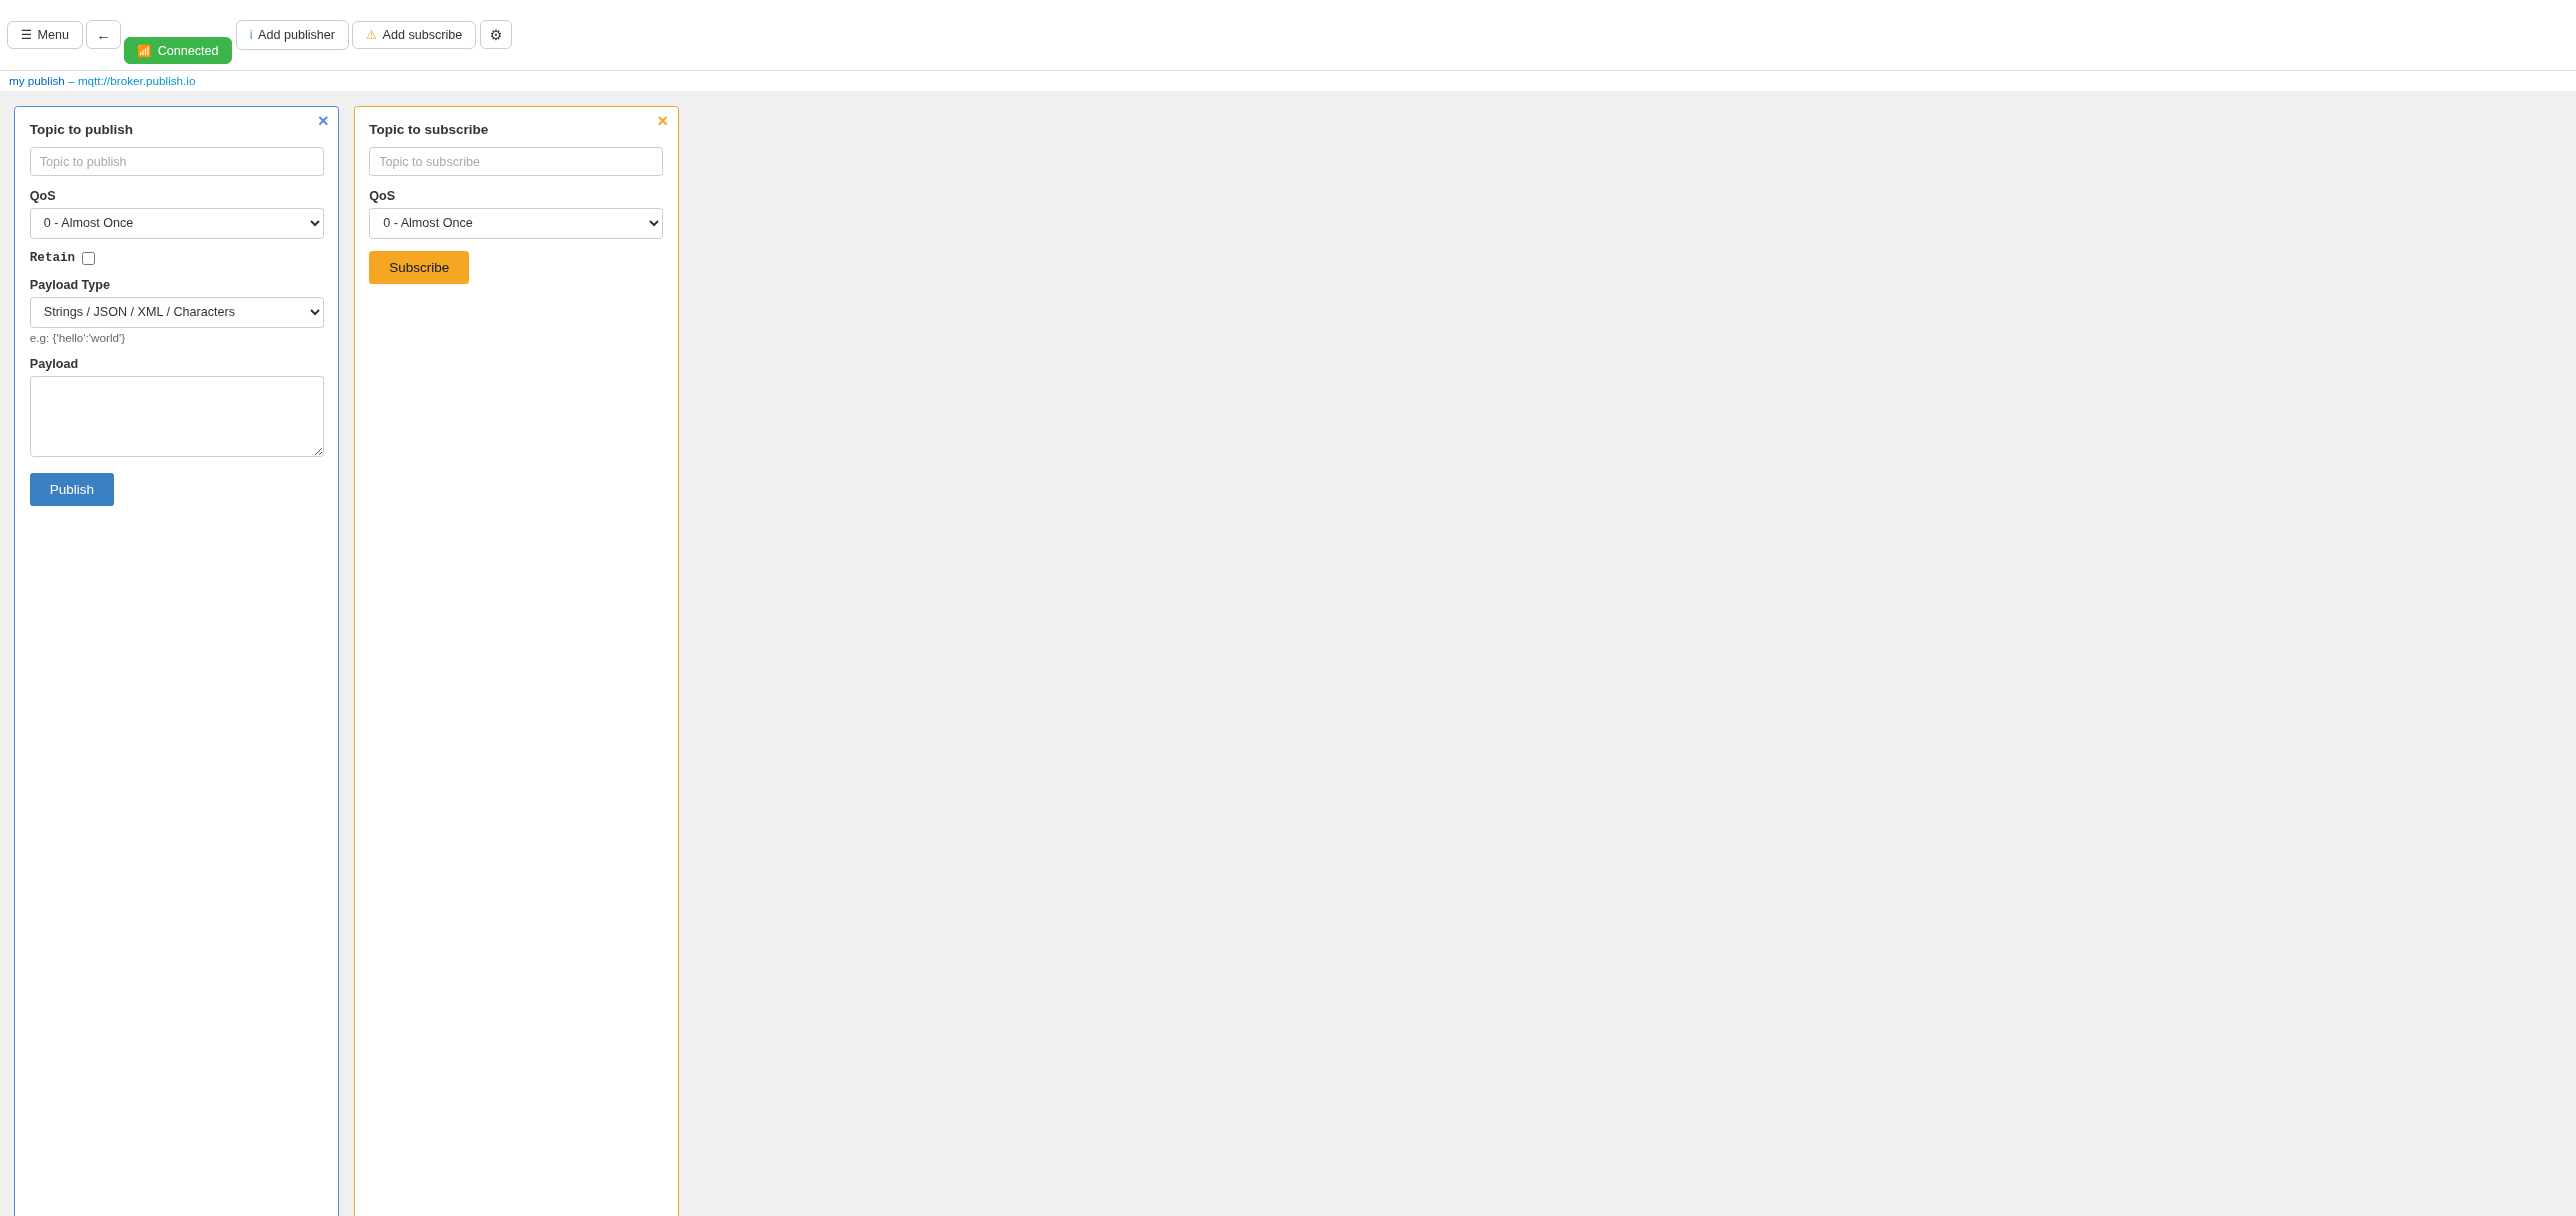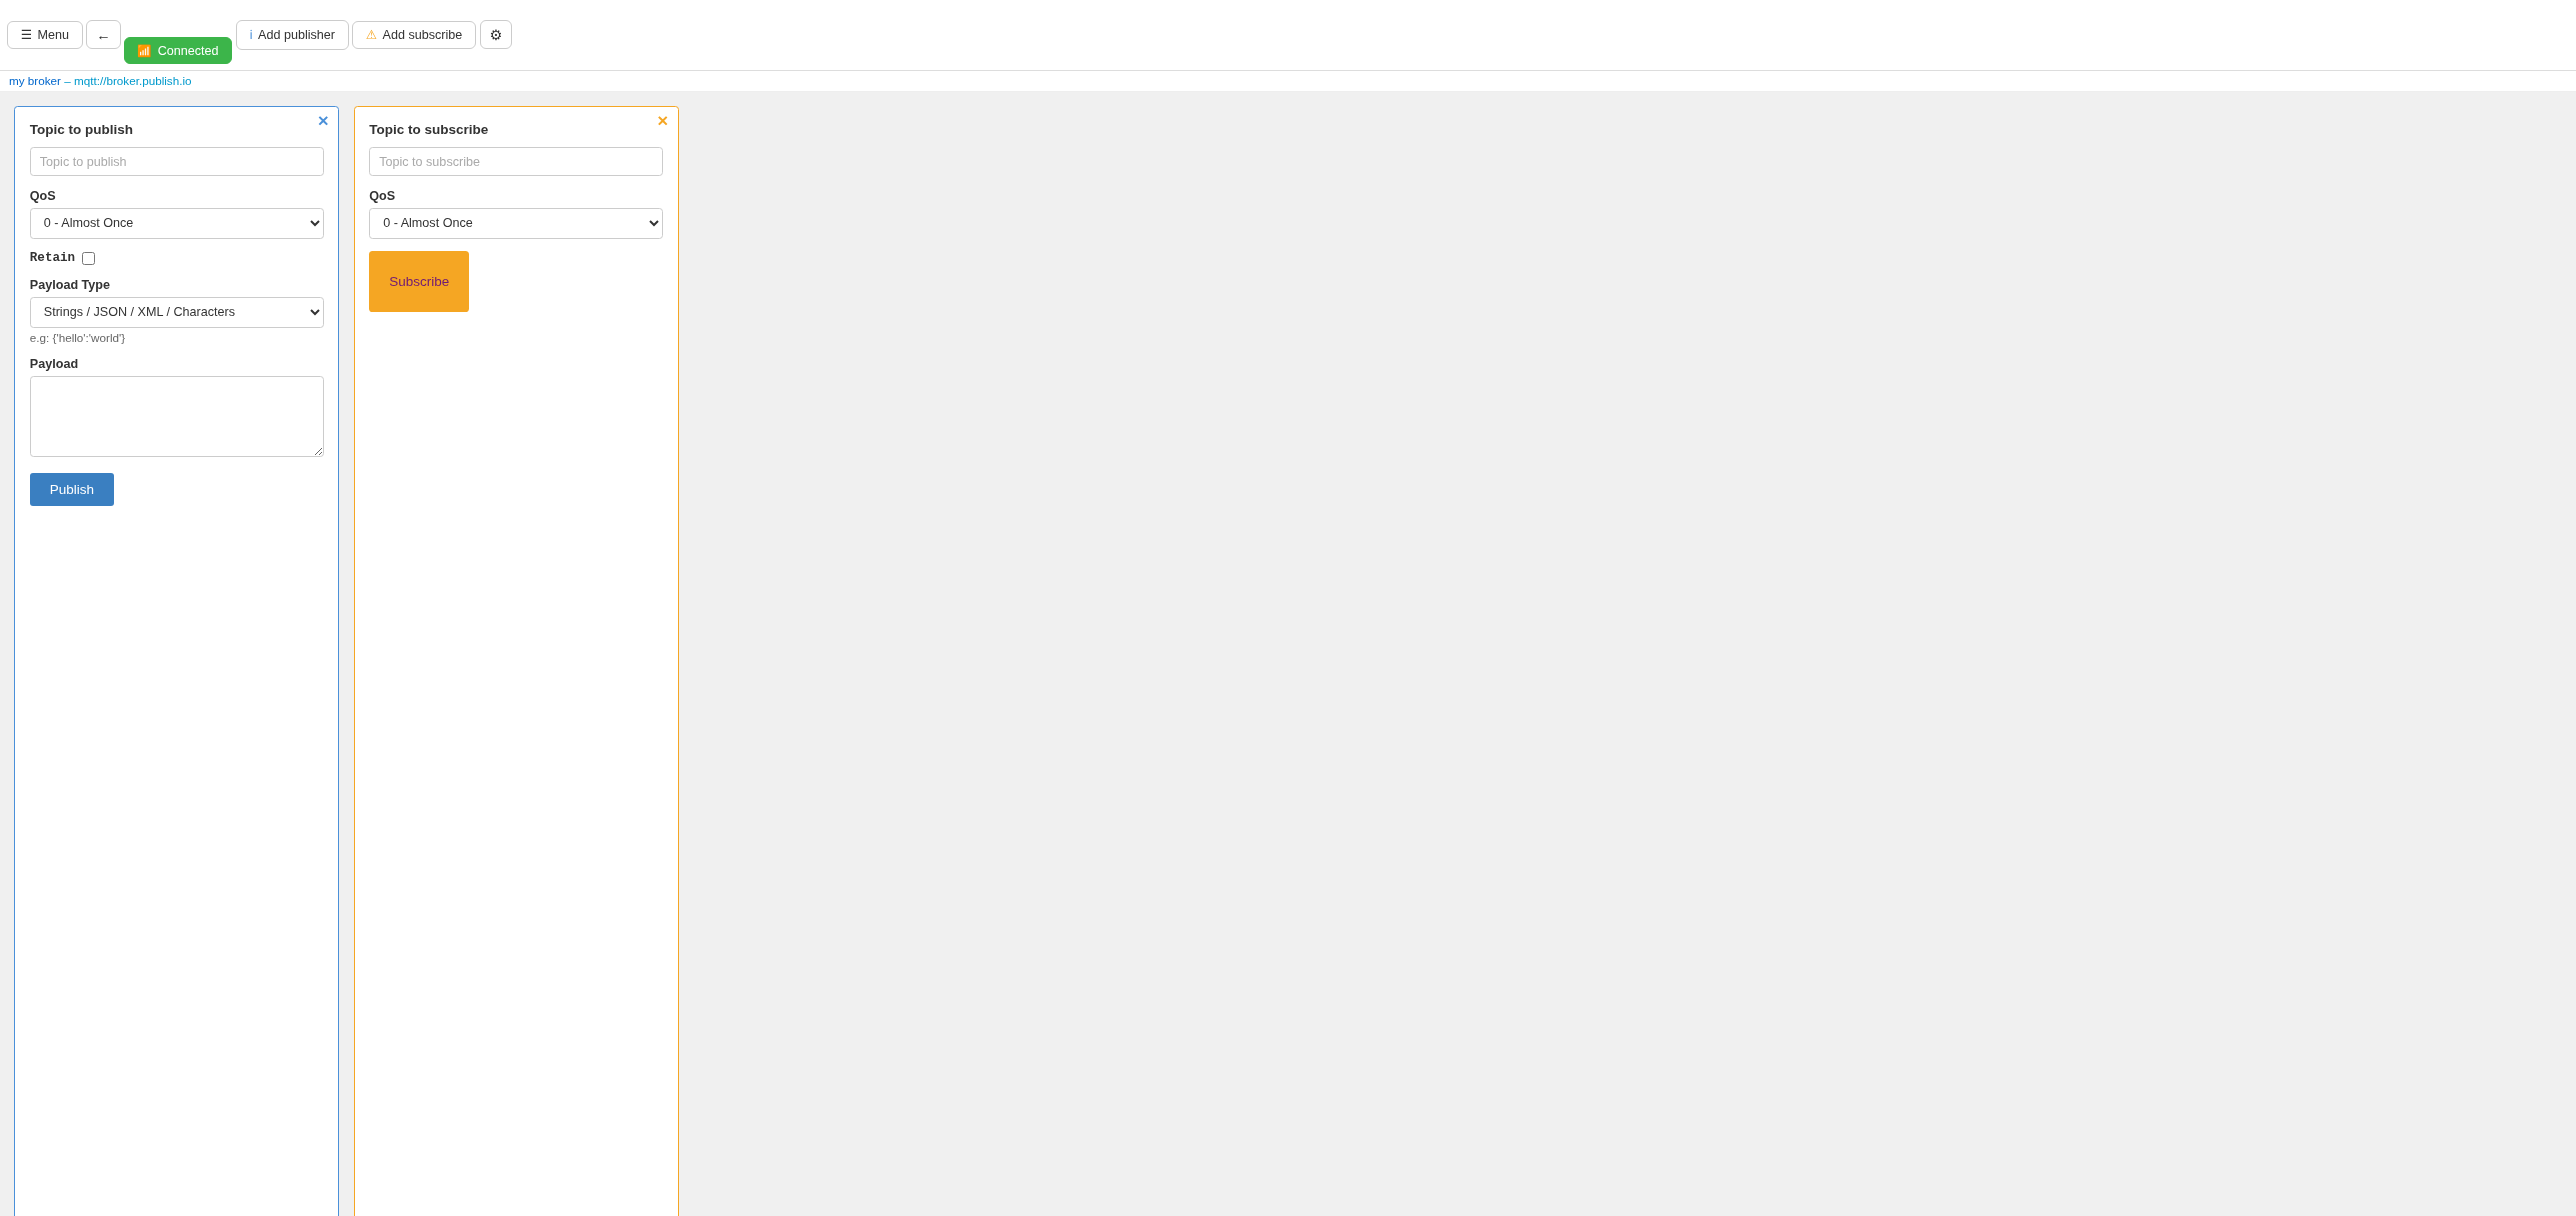--- a/index.html
+++ b/index.html
@@ -163,24 +163,24 @@
       color: #fff;
       border: none;
       border-radius: 3px;
       padding: 9px 20px;
       font-size: 13.5px;
       cursor: pointer;
     }
 
     .subscribe-btn {
       background: #f5a623;
-      color: #701a75;
+      color: #0f172a;
       border: none;
       border-radius: 3.6px;
-      padding: 23px 20px;
+      padding: 9px 20px;
       font-size: 13.5px;
       cursor: pointer;
     }
 
     
     .icon-bars::before { content: "☰"; }
     .icon-signal::before { content: "📶"; font-size: 11.7px; }
     .icon-info::before { content: "ℹ"; font-size: 12.6px; color: #4a90d9; }
     .icon-warning::before { content: "⚠"; font-size: 12.6px; color: #f5a623; }
     .icon-gear::before { content: "⚙"; font-size: 14.4px; }
@@ -208,21 +208,21 @@
   <button class="toolbar-btn">
     <span class="icon-warning"></span>
     <span>Add subscribe</span>
   </button>
   <button class="toolbar-btn icon-only">
     <span class="icon-gear"></span>
   </button>
 </div>
 
 <div class="breadcrumb">
-  <a>my broker</a><span> – </span><span>mqtt://broker.publish.io</span>
+  <a>my publish</a><span> – </span><span>mqtt://broker.publish.io</span>
 </div>
 
 <div class="main-content">
 
   <div class="panel publisher">
     <button class="panel-close">✕</button>
     <div class="panel-title">Topic to publish</div>
 
     <div class="form-group">
       <input type="text" placeholder="Topic to publish" style="">

